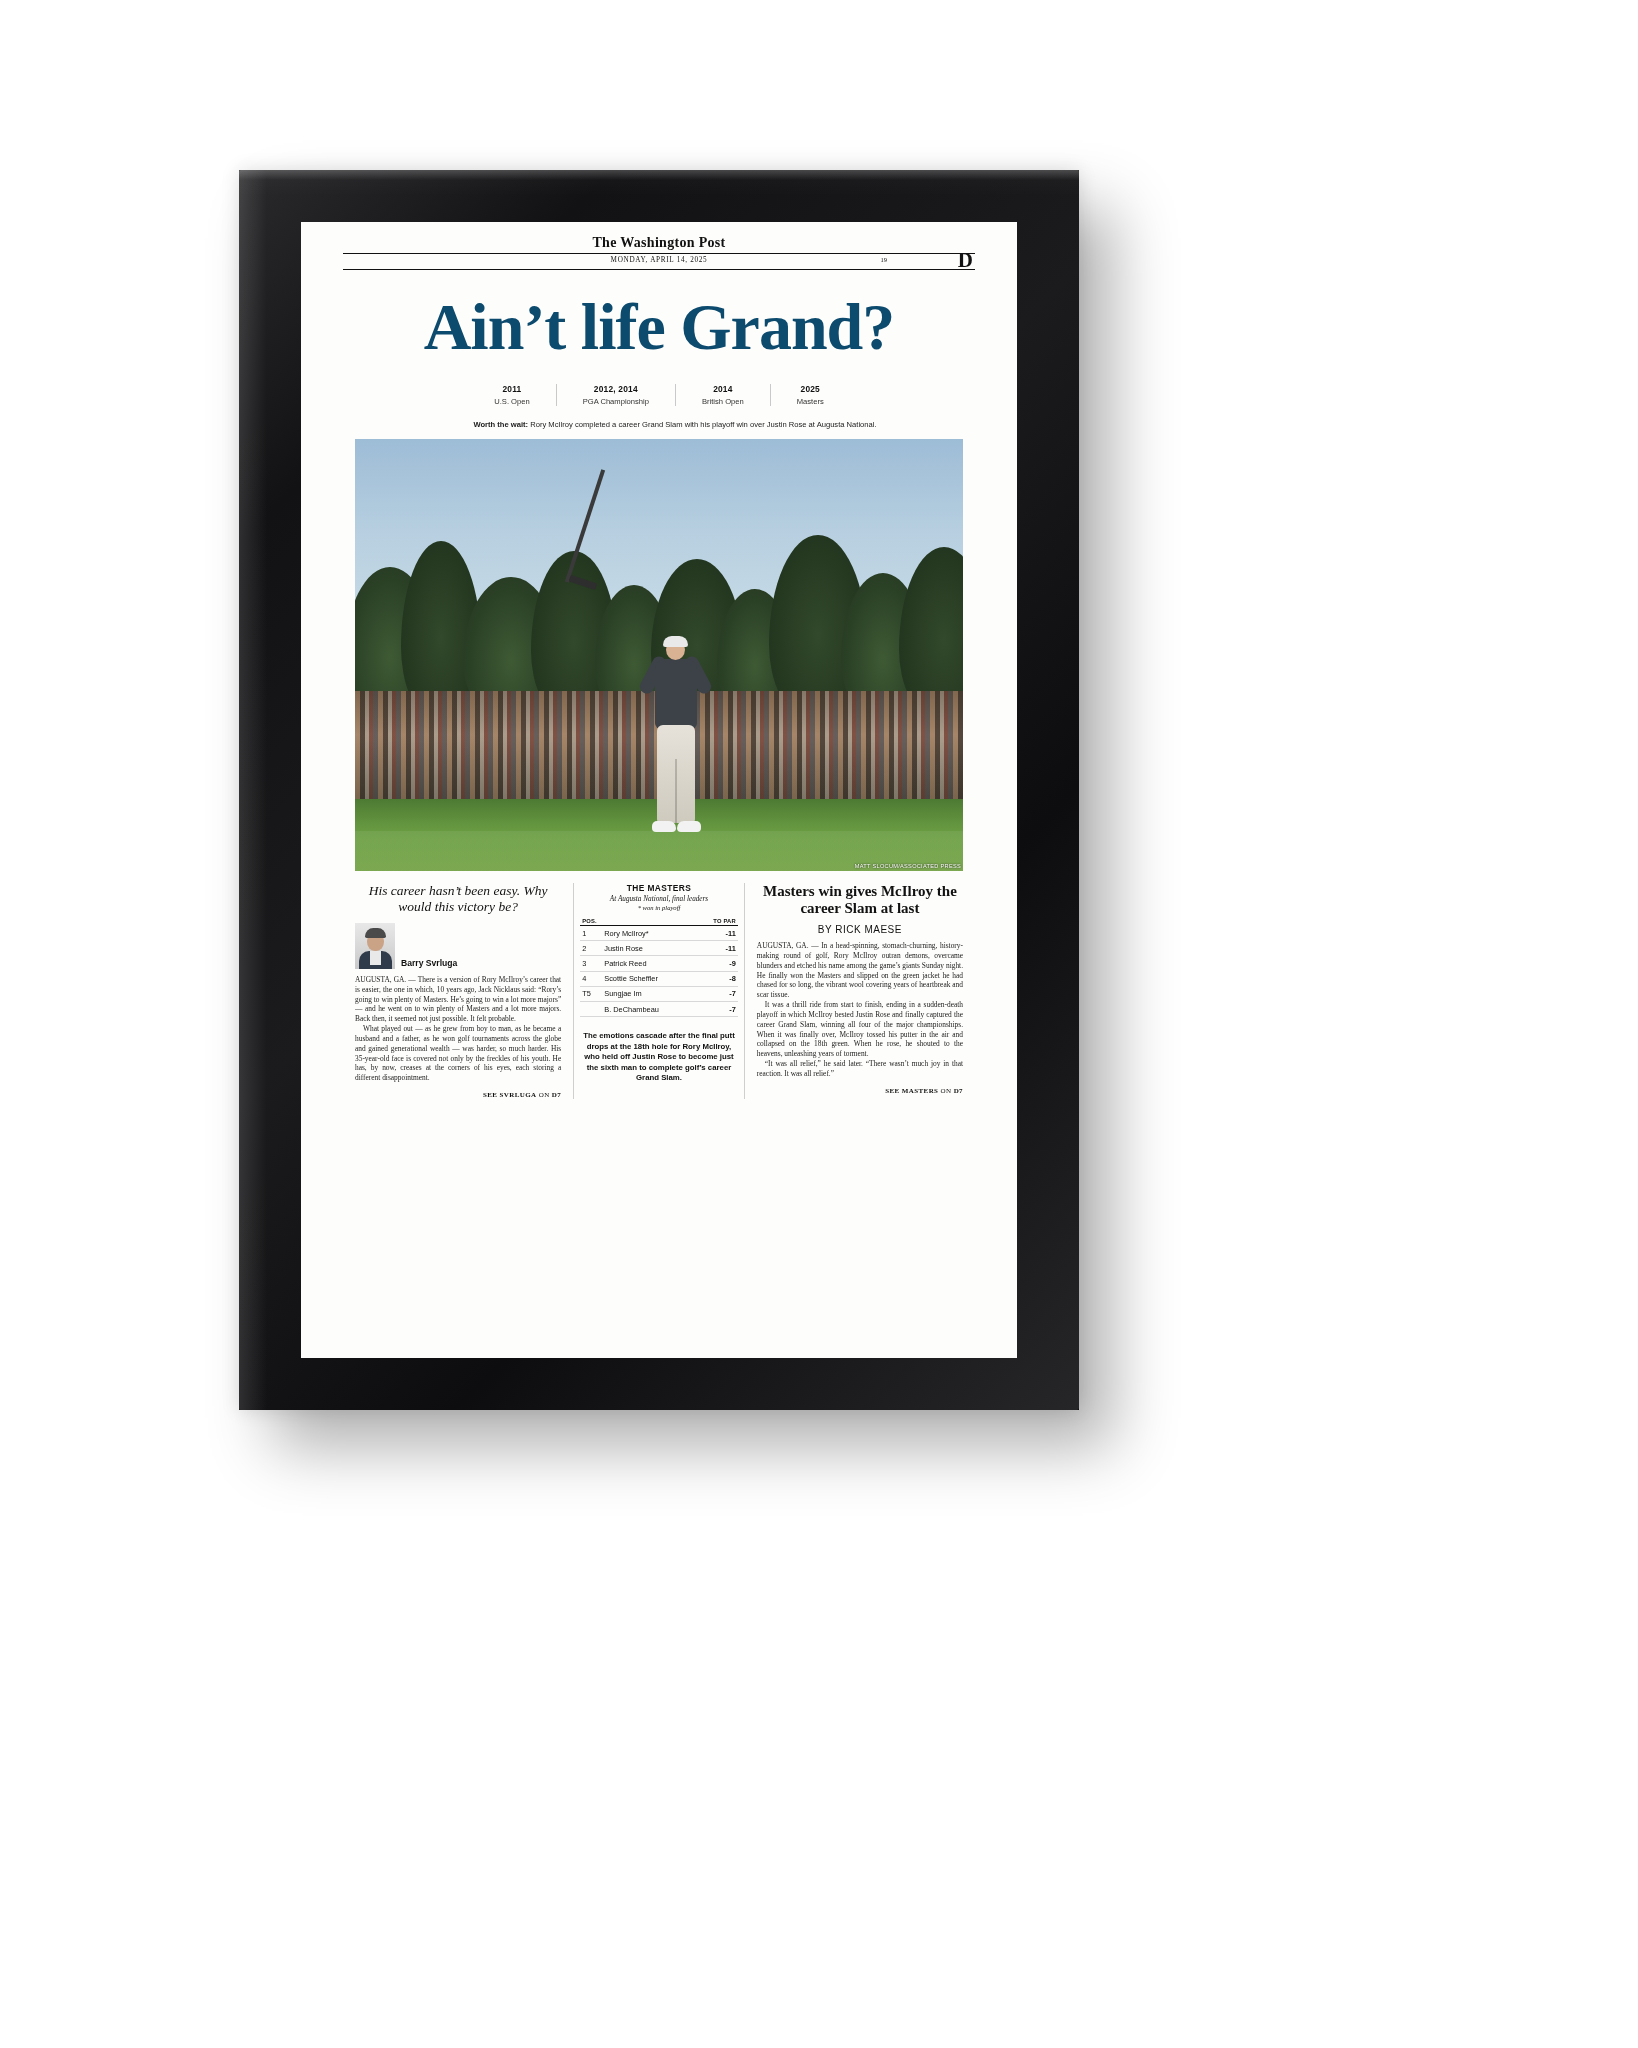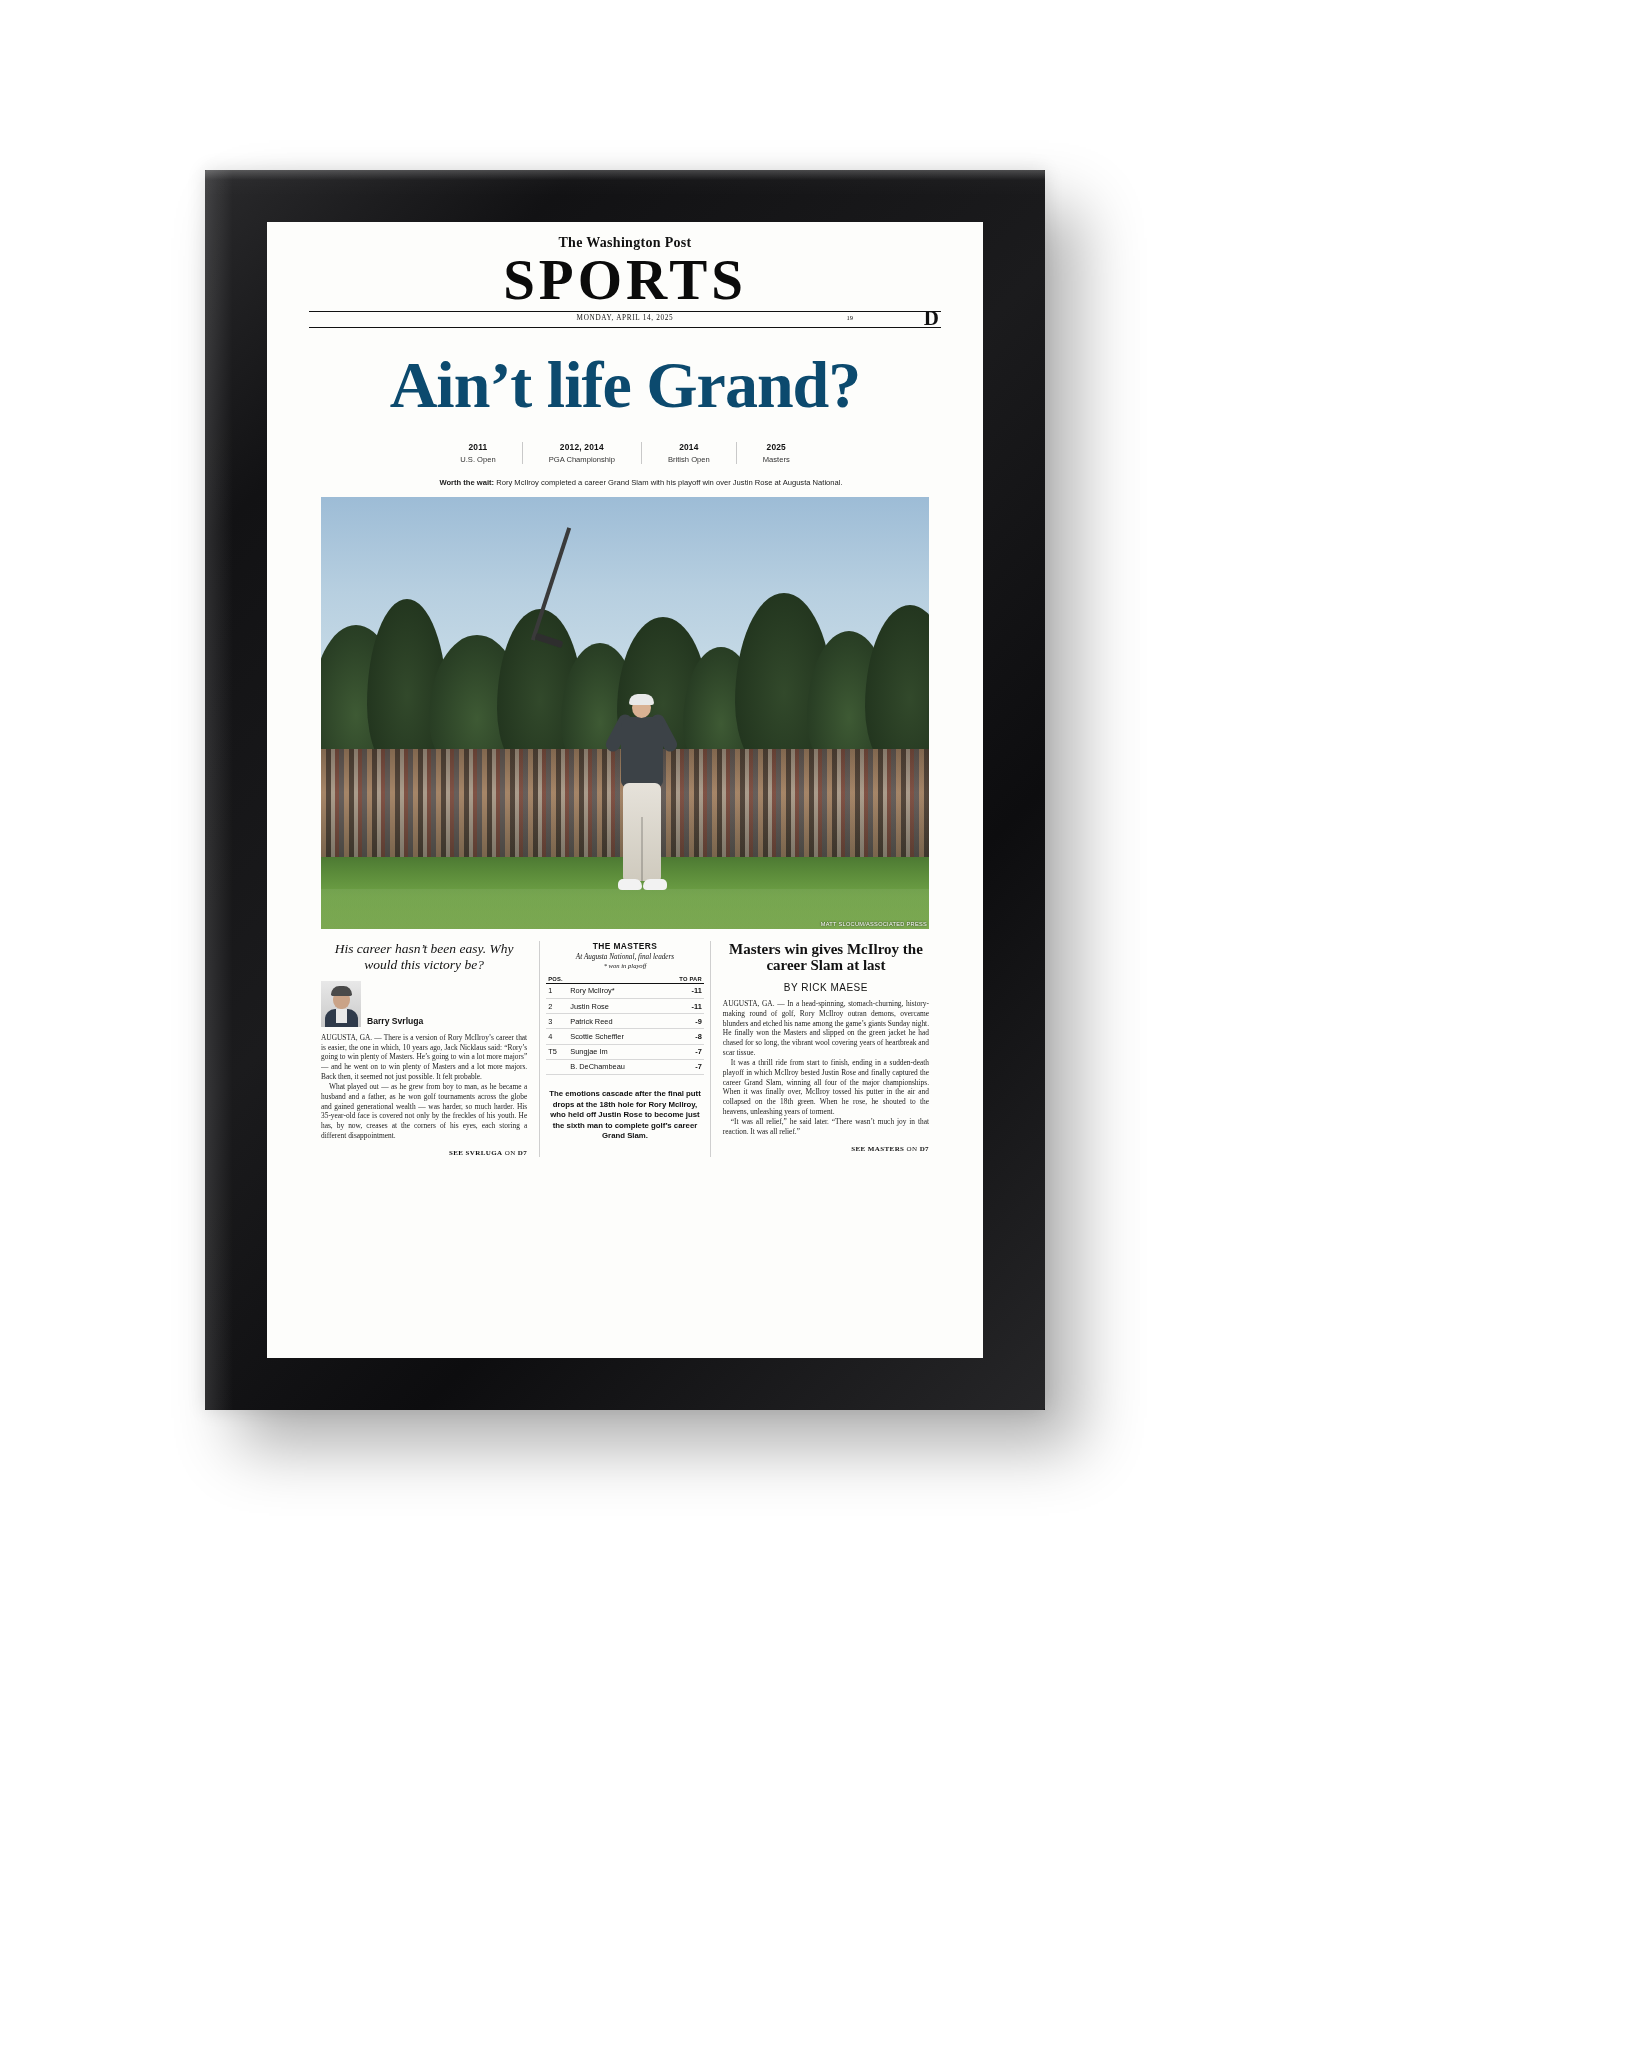--- a/index.html
+++ b/index.html
@@ -11,20 +11,21 @@
     overflow: hidden;
     font-family: "Liberation Serif", serif;
   }
 
   
   #stage {
     position: relative;
     width: 1584px;
     height: 2048px;
     background: #ffffff;
+    margin-left: 34px;
   }
 
   #frame-shadow {
     position: absolute;
     left: 205px;
     top: 170px;
     width: 840px;
     height: 1240px;
     box-shadow: 34px 38px 60px rgba(0,0,0,0.30), 0 0 18px rgba(0,0,0,0.12);
     background: #000;
@@ -411,21 +412,20 @@
   <div id="frame-shadow"></div>
 
   <div id="frame">
     <div id="frame-bevel-tl"></div>
     <div id="frame-inner-shadow"></div>
 
     <div id="page">
 
       <div class="masthead">
         <div class="wp-logo">The Washington Post</div>
-        <div class="sports-word">SPORTS</div>
         <div class="dateline-row">
           <div class="dateline-inner">
             <span class="dateline-text">MONDAY, APRIL 14, 2025</span>
             <span class="dateline-num">19</span>
             <span class="section-letter">D</span>
           </div>
         </div>
       </div>
 
       <div class="headline">Ain’t life Grand?</div>

